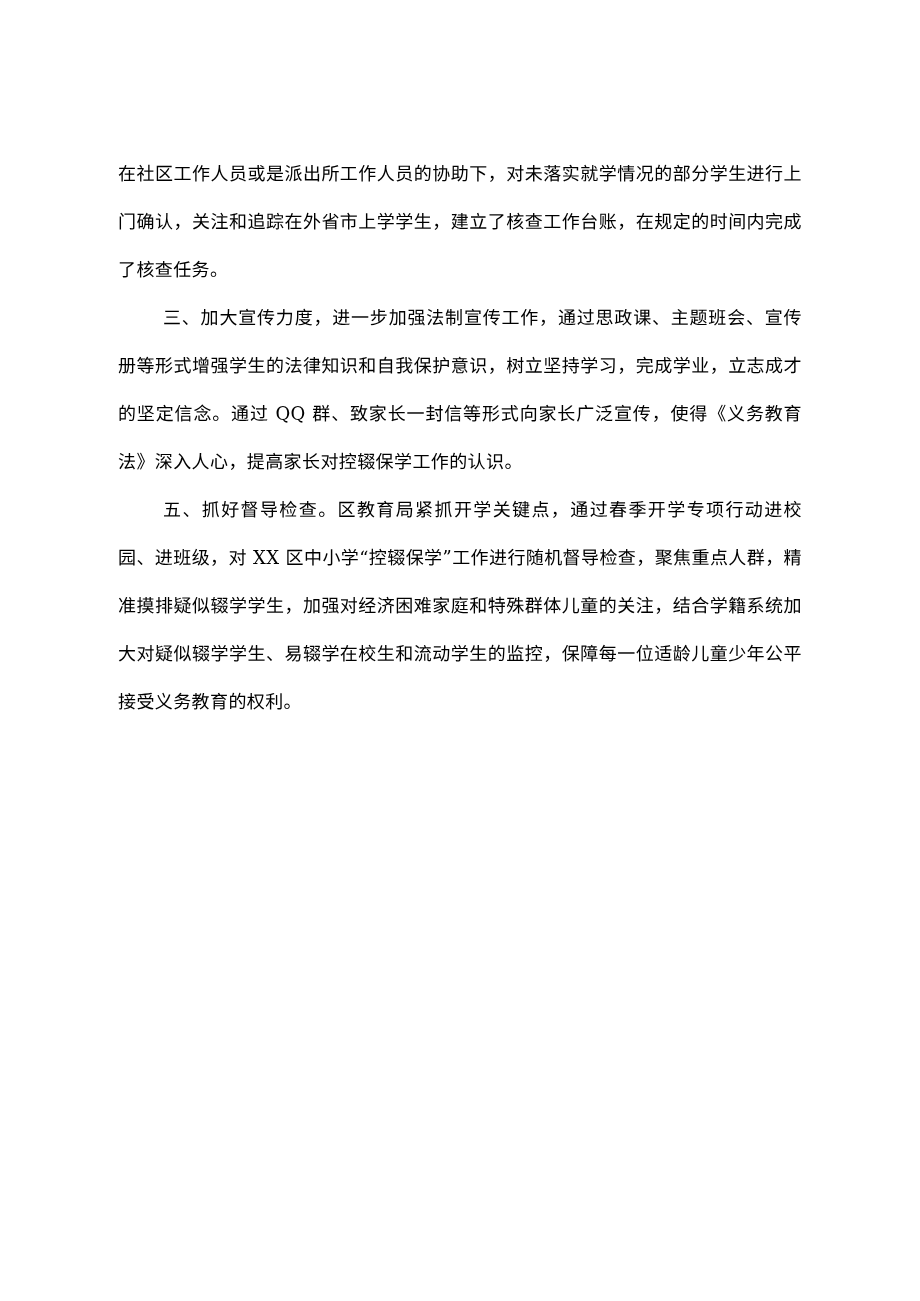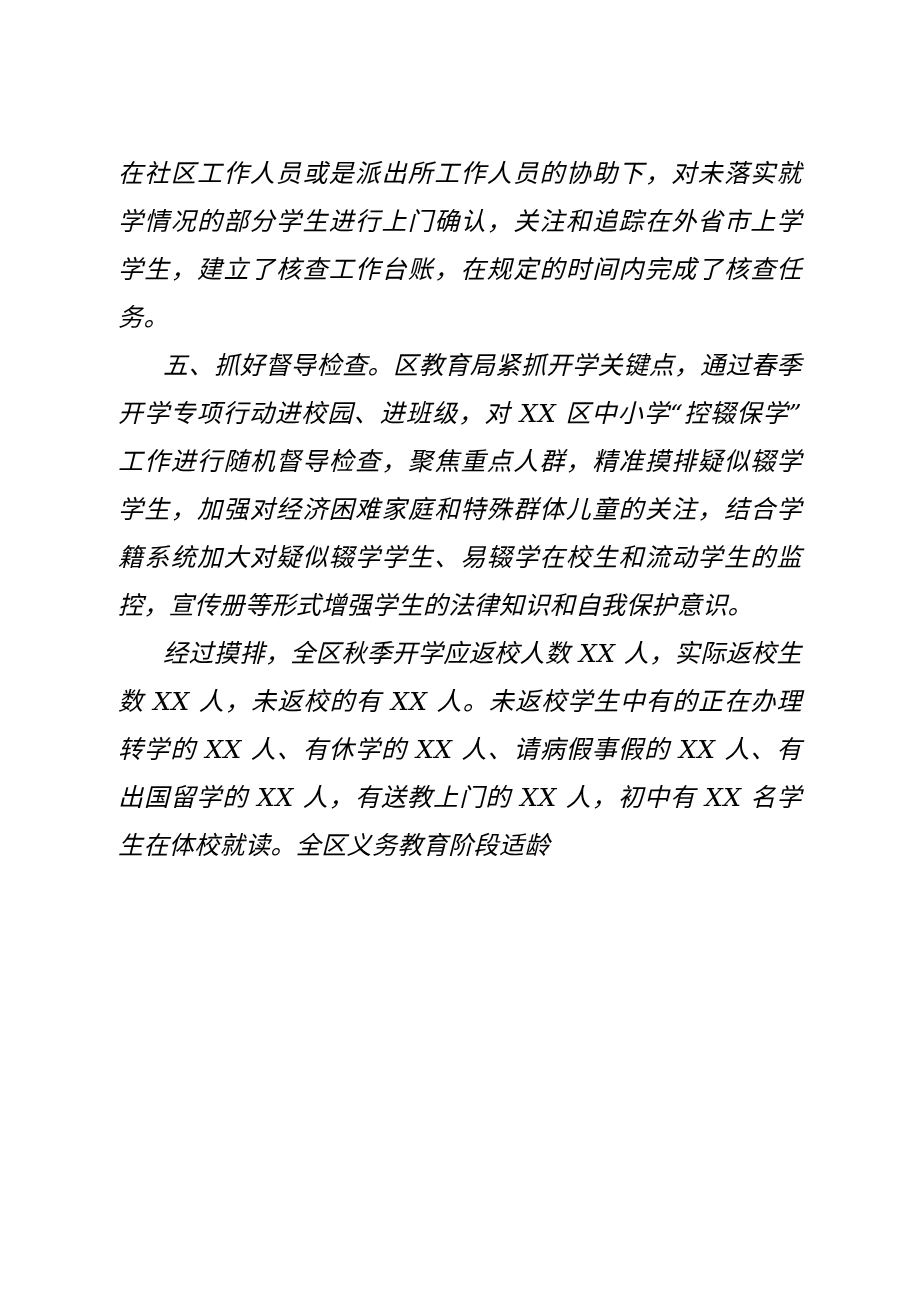--- a/index.html
+++ b/index.html
@@ -16,36 +16,35 @@
     color: #000000;
   }
   #page {
     position: relative;
     width: 920px;
     height: 1301px;
     box-sizing: border-box;
     padding: 150px 118px 40px 118px;
   }
   .para {
-    font-size: 25px;
+    font-size: 18px;
     line-height: 48px;
     letter-spacing: 0.4px;
     text-align: justify;
     text-justify: inter-ideograph;
     margin: 0 0 0 0;
     word-break: break-all;
-    font-style: italic;
   }
   .indent {
     text-indent: 45px;
   }
   .tail {
     text-indent: 0;
   }
 </style>
 </head>
 <body>
 
 <div id="page">
   <p class="para tail">在社区工作人员或是派出所工作人员的协助下，对未落实就学情况的部分学生进行上门确认，关注和追踪在外省市上学学生，建立了核查工作台账，在规定的时间内完成了核查任务。</p>
-  <p class="para indent">五、抓好督导检查。区教育局紧抓开学关键点，通过春季开学专项行动进校园、进班级，对 XX 区中小学“控辍保学”工作进行随机督导检查，聚焦重点人群，精准摸排疑似辍学学生，加强对经济困难家庭和特殊群体儿童的关注，结合学籍系统加大对疑似辍学学生、易辍学在校生和流动学生的监控，宣传册等形式增强学生的法律知识和自我保护意识。</p>
-  <p class="para indent">经过摸排，全区秋季开学应返校人数 XX 人，实际返校生数 XX 人，未返校的有 XX 人。未返校学生中有的正在办理转学的 XX 人、有休学的 XX 人、请病假事假的 XX 人、有出国留学的 XX 人，有送教上门的 XX 人，初中有 XX 名学生在体校就读。全区义务教育阶段适龄</p>
+  <p class="para indent">三、加大宣传力度，进一步加强法制宣传工作，通过思政课、主题班会、宣传册等形式增强学生的法律知识和自我保护意识，树立坚持学习，完成学业，立志成才的坚定信念。通过 QQ 群、致家长一封信等形式向家长广泛宣传，使得《义务教育法》深入人心，提高家长对控辍保学工作的认识。</p>
+  <p class="para indent">五、抓好督导检查。区教育局紧抓开学关键点，通过春季开学专项行动进校园、进班级，对 XX 区中小学“控辍保学”工作进行随机督导检查，聚焦重点人群，精准摸排疑似辍学学生，加强对经济困难家庭和特殊群体儿童的关注，结合学籍系统加大对疑似辍学学生、易辍学在校生和流动学生的监控，保障每一位适龄儿童少年公平接受义务教育的权利。</p>
 </div>
 
 </body></html>

